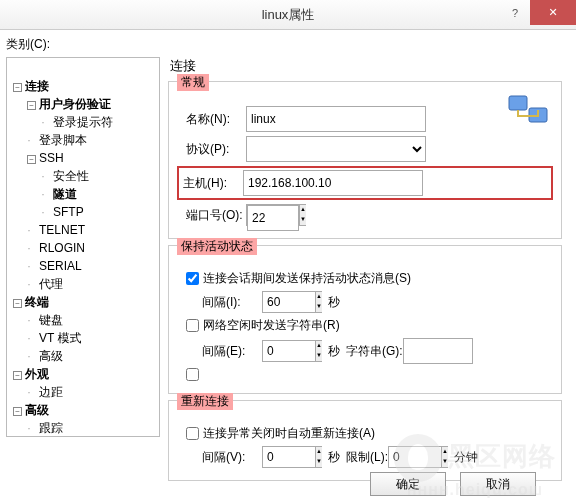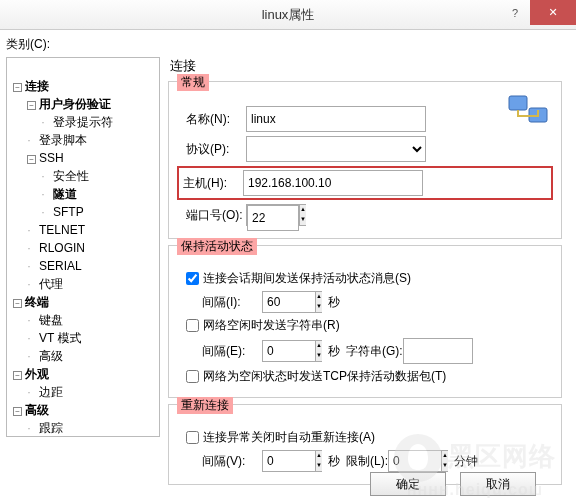--- a/index.html
+++ b/index.html
@@ -185,21 +185,20 @@
               <div>▲</div>
               <div>▼</div>
             </div>
           </div>
         <span class="unit">秒</span>
         <span class="unit">字符串(G):</span>
         <input type="text" class="small-input" style="width: 70px;" value="">
       </div>
       <div class="row">
         <input type="checkbox" class="chk" style="">
-        <span>网络为空闲状态时发送TCP保持活动数据包(T)</span>
       </div>
     </div>
 
     <div class="fieldset">
       <div class="legend">重新连接</div>
       <div class="row">
         <input type="checkbox" class="chk" style="">
         <span>连接异常关闭时自动重新连接(A)</span>
       </div>
       <div class="row" style="padding-left:16px;">

